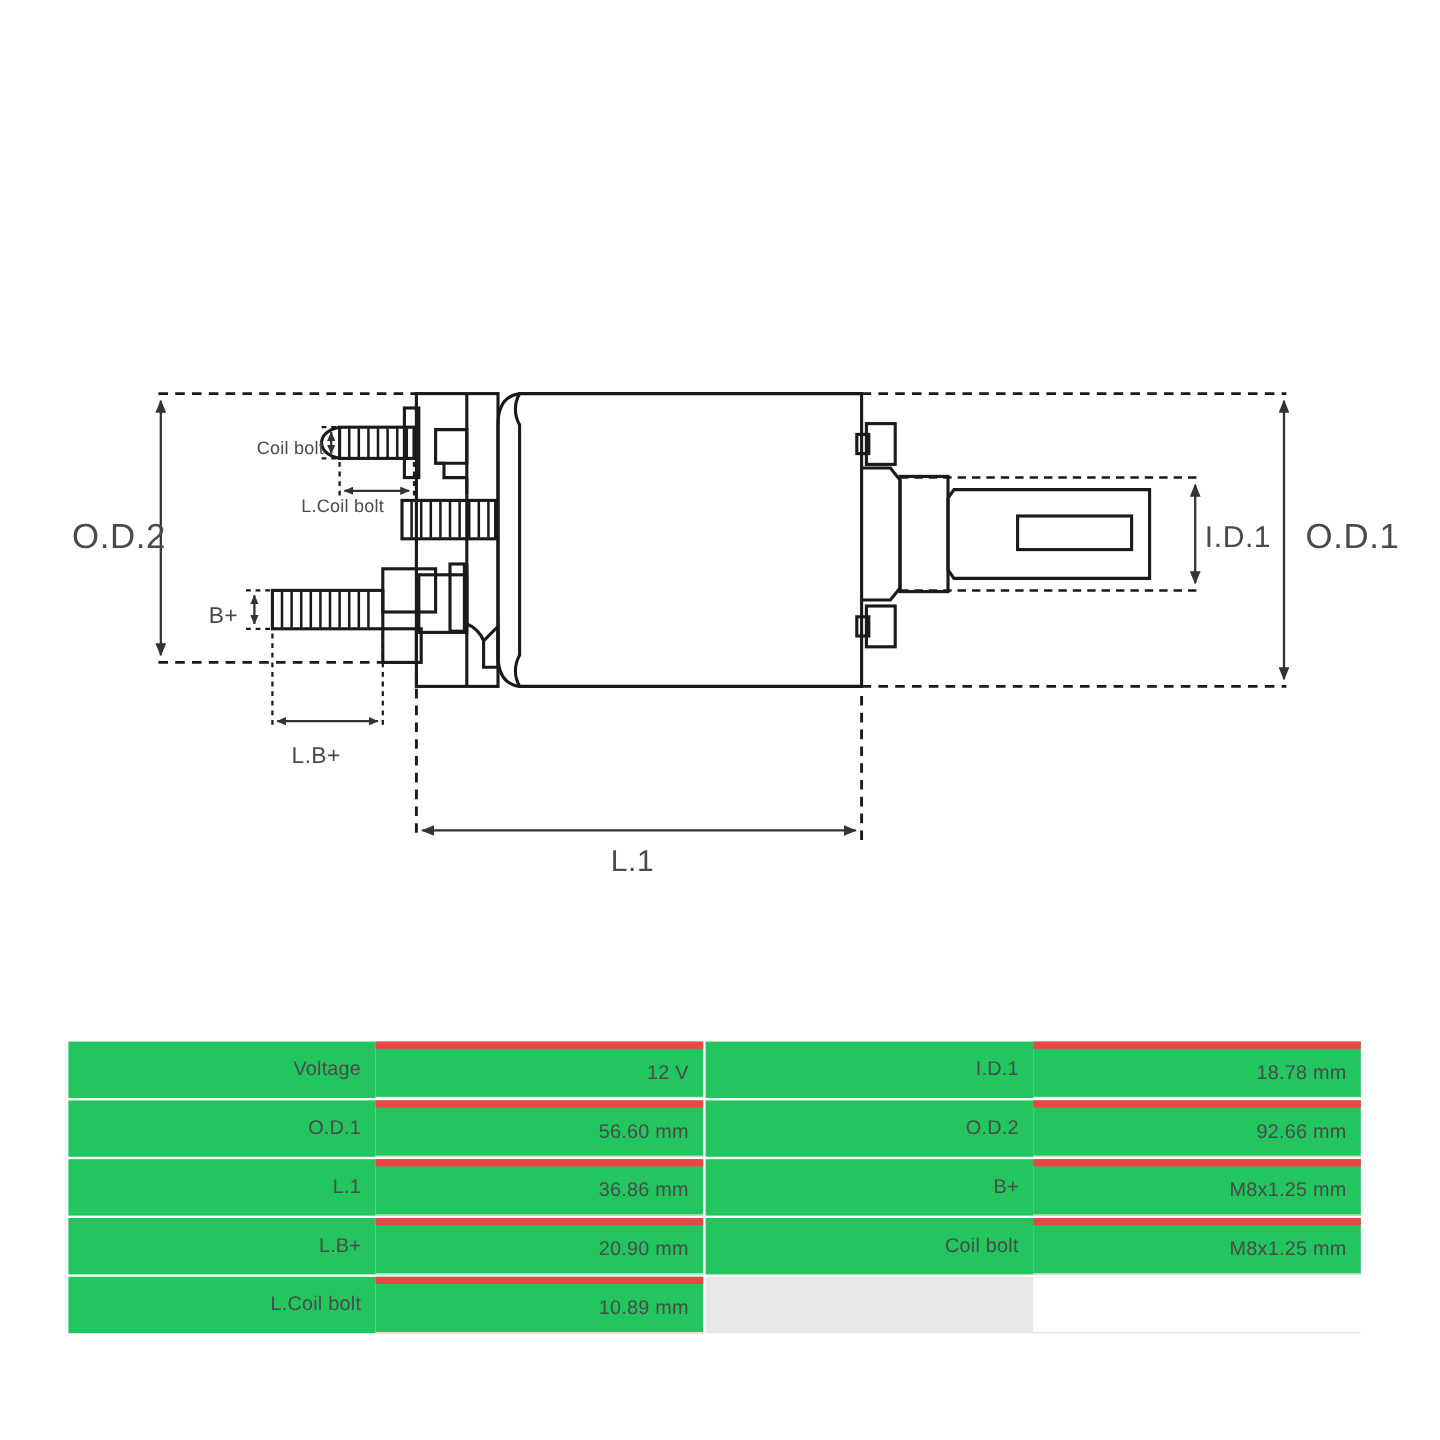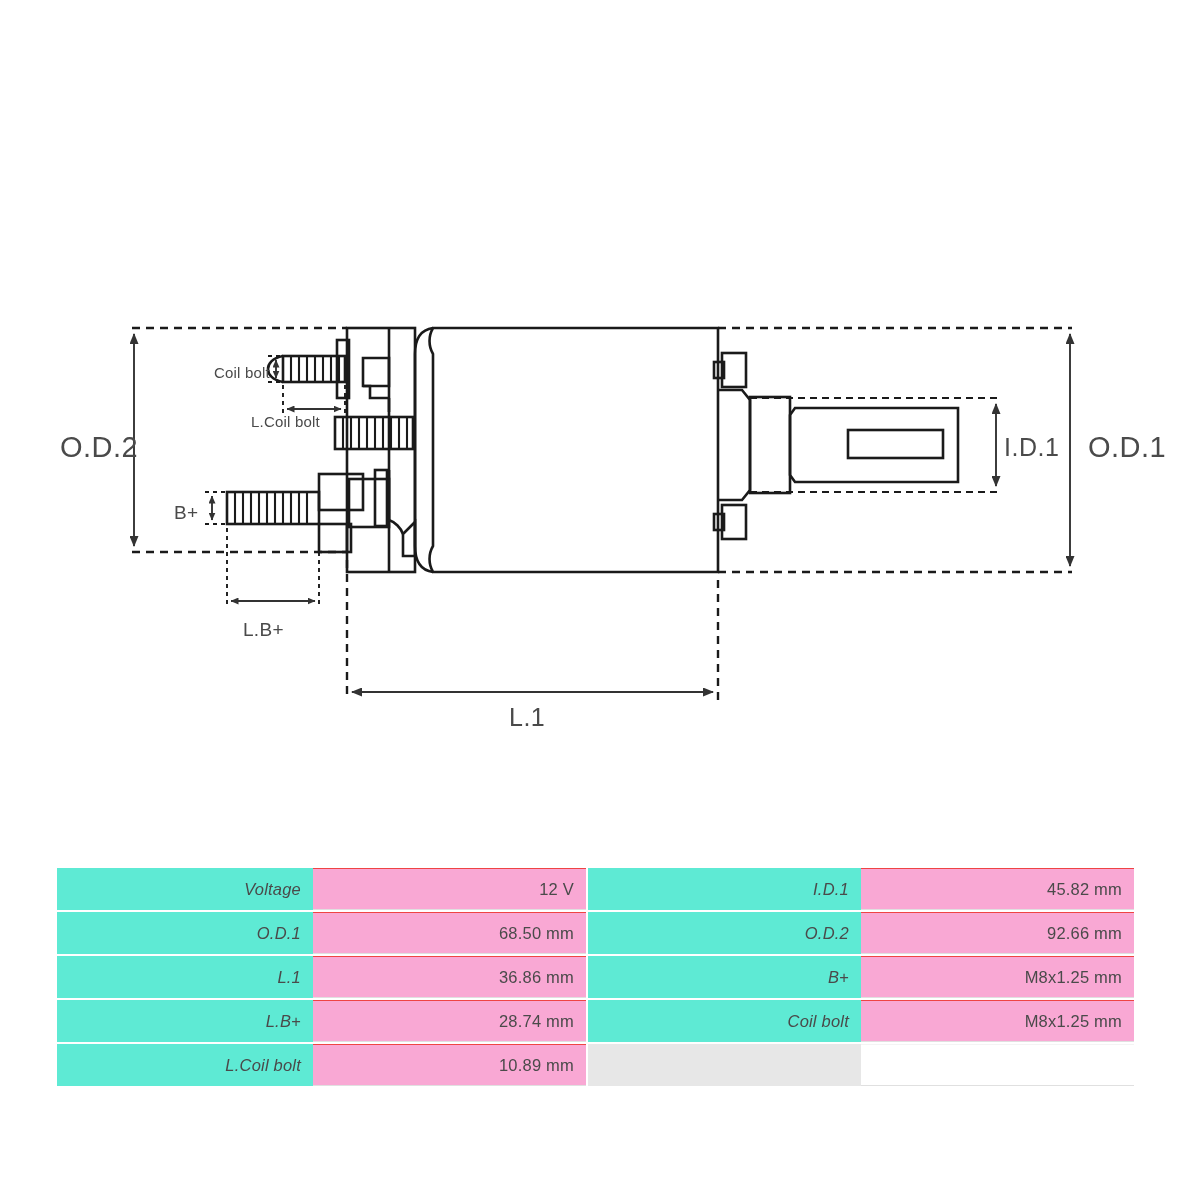--- a/index.html
+++ b/index.html
@@ -33,22 +33,22 @@
     height:40px;
     padding:0 12px;
     font-size:16.5px;
     color:#4a4a4a;
     text-align:right;
     vertical-align:middle;
     letter-spacing:.2px;
     white-space:nowrap;
     overflow:hidden;
   }
-  td.lbl{background:#5eead4;font-style:italic;}
-  td.val{background:#f9a8d4;border-bottom:1px solid #e0e0e0;border-top:1px solid #ef4444;}
+  td.lbl{background:#22c55e;}
+  td.val{background:#22c55e;border-bottom:1px solid #e0e0e0;border-top:6px solid #ef4444;}
   td.gap{background:transparent;padding:0;width:2px;}
   td.empty-lbl{background:#e7e7e7;}
   td.empty-val{background:#ffffff;border-bottom:1px solid #e0e0e0;border-top:1px solid #f4f4f4;}
   .col-l1{width:255px;}
   .col-v1{width:272px;}
   .col-l2{width:272px;}
   .col-v2{width:272px;}
 </style>
 </head>
 <body>
@@ -223,39 +223,39 @@
           <col style="width:2px">
           <col class="col-l2">
           <col class="col-v2">
       </colgroup>
       <tbody id="spec-body">
           <tr>
             <td class="lbl">Voltage</td>
             <td class="val">12 V</td>
             <td class="gap"></td>
             <td class="lbl">I.D.1</td>
-            <td class="val">45.82 mm</td>
+            <td class="val">18.78 mm</td>
           </tr>
           <tr>
             <td class="lbl">O.D.1</td>
-            <td class="val">68.50 mm</td>
+            <td class="val">56.60 mm</td>
             <td class="gap"></td>
             <td class="lbl">O.D.2</td>
             <td class="val">92.66 mm</td>
           </tr>
           <tr>
             <td class="lbl">L.1</td>
             <td class="val">36.86 mm</td>
             <td class="gap"></td>
             <td class="lbl">B+</td>
             <td class="val">M8x1.25 mm</td>
           </tr>
           <tr>
             <td class="lbl">L.B+</td>
-            <td class="val">28.74 mm</td>
+            <td class="val">20.90 mm</td>
             <td class="gap"></td>
             <td class="lbl">Coil bolt</td>
             <td class="val">M8x1.25 mm</td>
           </tr>
           <tr>
             <td class="lbl">L.Coil bolt</td>
             <td class="val">10.89 mm</td>
             <td class="gap"></td>
             <td class="empty-lbl"></td>
             <td class="empty-val"></td>

